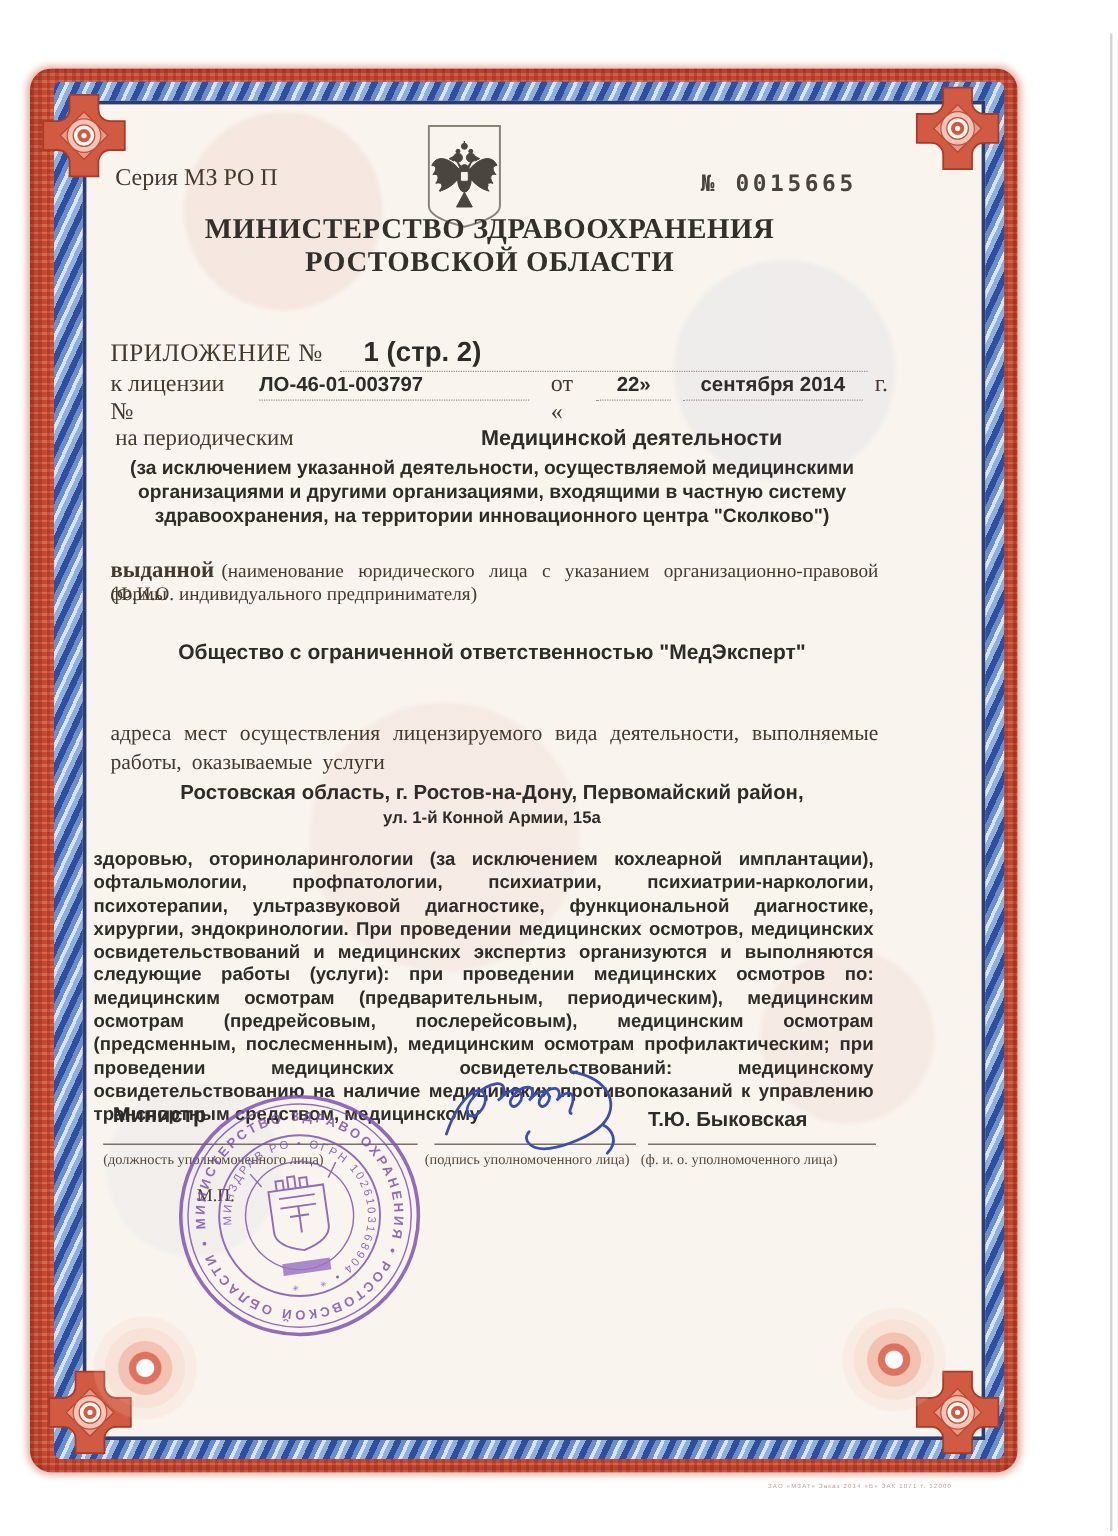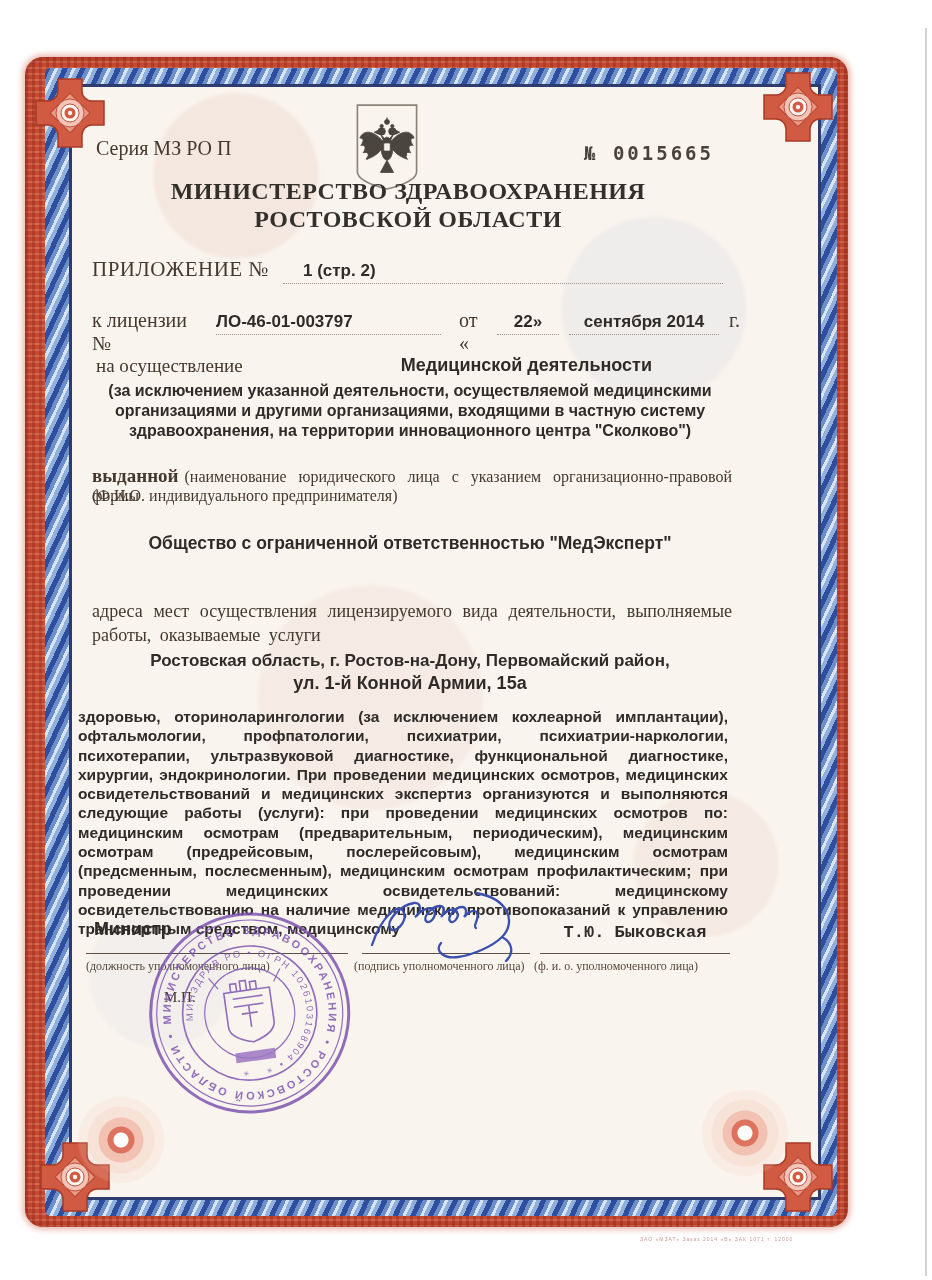--- a/index.html
+++ b/index.html
@@ -97,52 +97,52 @@
           </svg>
         </div>
 
         <div class="abs serial" style="left:512px;top:55px;">№ 0015665</div>
 
         <div class="abs title" style="left:36px;top:90px;width:600px;">МИНИСТЕРСТВО ЗДРАВООХРАНЕНИЯ</div>
         <div class="abs title" style="left:36px;top:118px;width:600px;">РОСТОВСКОЙ ОБЛАСТИ</div>
 
         <div class="abs" style="left:20px;top:170px;width:640px;display:flex;align-items:baseline;">
           <span class="serif-label" style="font-size:21px;letter-spacing:.5px;">ПРИЛОЖЕНИЕ №</span>
-          <span class="dotted fill" style="flex:0 0 420px;margin-left:14px;font-size:17px;padding:0 0 2px 20px;">1 (стр. 2)</span>
+          <span class="dotted fill" style="flex:0 0 420px;margin-left:14px;font-size:23px;padding:0 0 2px 20px;margin-top:23px;">1 (стр. 2)</span>
         </div>
 
         <div class="abs" style="left:20px;top:222px;width:648px;display:flex;align-items:baseline;">
           <span class="serif-label" style="font-size:20px;">к лицензии №</span>
           <span class="dotted fill" style="flex:0 0 225px;margin-left:10px;font-size:17px;padding-bottom:2px;">ЛО-46-01-003797</span>
           <span class="serif-label" style="font-size:20px;margin-left:18px;">от «</span>
           <span class="dotted fill" style="flex:0 0 62px;margin-left:6px;font-size:17px;text-align:center;padding-bottom:2px;">22»</span>
           <span class="dotted fill" style="flex:0 0 150px;margin-left:10px;font-size:17px;text-align:center;padding-bottom:2px;">сентября 2014</span>
           <span class="serif-label" style="font-size:20px;margin-left:10px;">г.</span>
         </div>
 
-        <div class="abs serif-label" style="left:24px;top:268px;font-size:19px;">на осуществление</div>
+        <div class="abs serif-label" style="left:24px;top:268px;font-size:19px;">на периодическим</div>
         <div class="abs fill" style="left:200px;top:268px;width:380px;text-align:right;font-size:18px;">Медицинской деятельности</div>
         <div class="abs fill" style="left:14px;top:294px;width:648px;text-align:center;font-size:16px;line-height:20px;font-weight:bold;">(за исключением указанной деятельности, осуществляемой медицинскими организациями и другими организациями, входящими в частную систему здравоохранения, на территории инновационного центра "Сколково")</div>
 
         <div class="abs" style="left:20px;top:378px;width:640px;text-align:justify;">
           <span class="serif-label" style="font-size:19px;font-weight:bold;">выданной</span>
           <span class="serif-label" style="font-size:16px;word-spacing:6px;">(наименование юридического лица с указанием организационно-правовой формы</span>
         </div>
         <div class="abs serif-label" style="left:20px;top:400px;font-size:16px;">(Ф.И.О. индивидуального предпринимателя)</div>
 
         <div class="abs fill" style="left:14px;top:446px;width:648px;text-align:center;font-size:17.5px;">Общество с ограниченной ответственностью "МедЭксперт"</div>
 
         <div class="abs serif-label" style="left:20px;top:512px;width:640px;font-size:18px;line-height:24px;text-align:justify;word-spacing:4px;">адреса мест осуществления лицензируемого вида деятельности, выполняемые работы, оказываемые услуги</div>
         <div class="abs fill" style="left:14px;top:564px;width:648px;text-align:center;font-size:17px;">Ростовская область, г. Ростов-на-Дону, Первомайский район,</div>
-        <div class="abs fill" style="left:14px;top:586px;width:648px;text-align:center;font-size:18px;">ул. 1-й Конной Армии, 15а</div>
+        <div class="abs fill" style="left:14px;top:586px;width:648px;text-align:center;font-size:14px;">ул. 1-й Конной Армии, 15а</div>
 
         <div class="abs fill" style="left:6px;top:620px;width:650px;font-size:15.5px;line-height:19.3px;text-align:justify;">здоровью, оториноларингологии (за исключением кохлеарной имплантации), офтальмологии, профпатологии, психиатрии, психиатрии-наркологии, психотерапии, ультразвуковой диагностике, функциональной диагностике, хирургии, эндокринологии. При проведении медицинских осмотров, медицинских освидетельствований и медицинских экспертиз организуются и выполняются следующие работы (услуги): при проведении медицинских осмотров по: медицинским осмотрам (предварительным, периодическим), медицинским осмотрам (предрейсовым, послерейсовым), медицинским осмотрам (предсменным, послесменным), медицинским осмотрам профилактическим; при проведении медицинских освидетельствований: медицинскому освидетельствованию на наличие медицинских противопоказаний к управлению транспортным средством, медицинскому</div>
 
         <div class="abs fill" style="left:22px;top:832px;font-size:18px;">Министр</div>
-        <div class="abs fill" style="left:468px;top:836px;width:190px;text-align:center;font-size:17px;font-family:Liberation Mono, monospace;">Т.Ю. Быковская</div>
+        <div class="abs fill" style="left:468px;top:836px;width:190px;font-size:17px;">Т.Ю. Быковская</div>
 
         <div class="abs sigline" style="left:14px;top:866px;width:262px;"></div>
         <div class="abs sigline" style="left:290px;top:866px;width:168px;"></div>
         <div class="abs sigline" style="left:468px;top:866px;width:190px;"></div>
 
         <div class="abs caption" style="left:14px;top:872px;width:262px;">(должность уполномоченного лица)</div>
         <div class="abs caption" style="left:282px;top:872px;width:184px;">(подпись уполномоченного лица)</div>
         <div class="abs caption" style="left:462px;top:872px;width:200px;">(ф. и. о. уполномоченного лица)</div>
 
         <div class="abs" style="left:292px;top:792px;">

